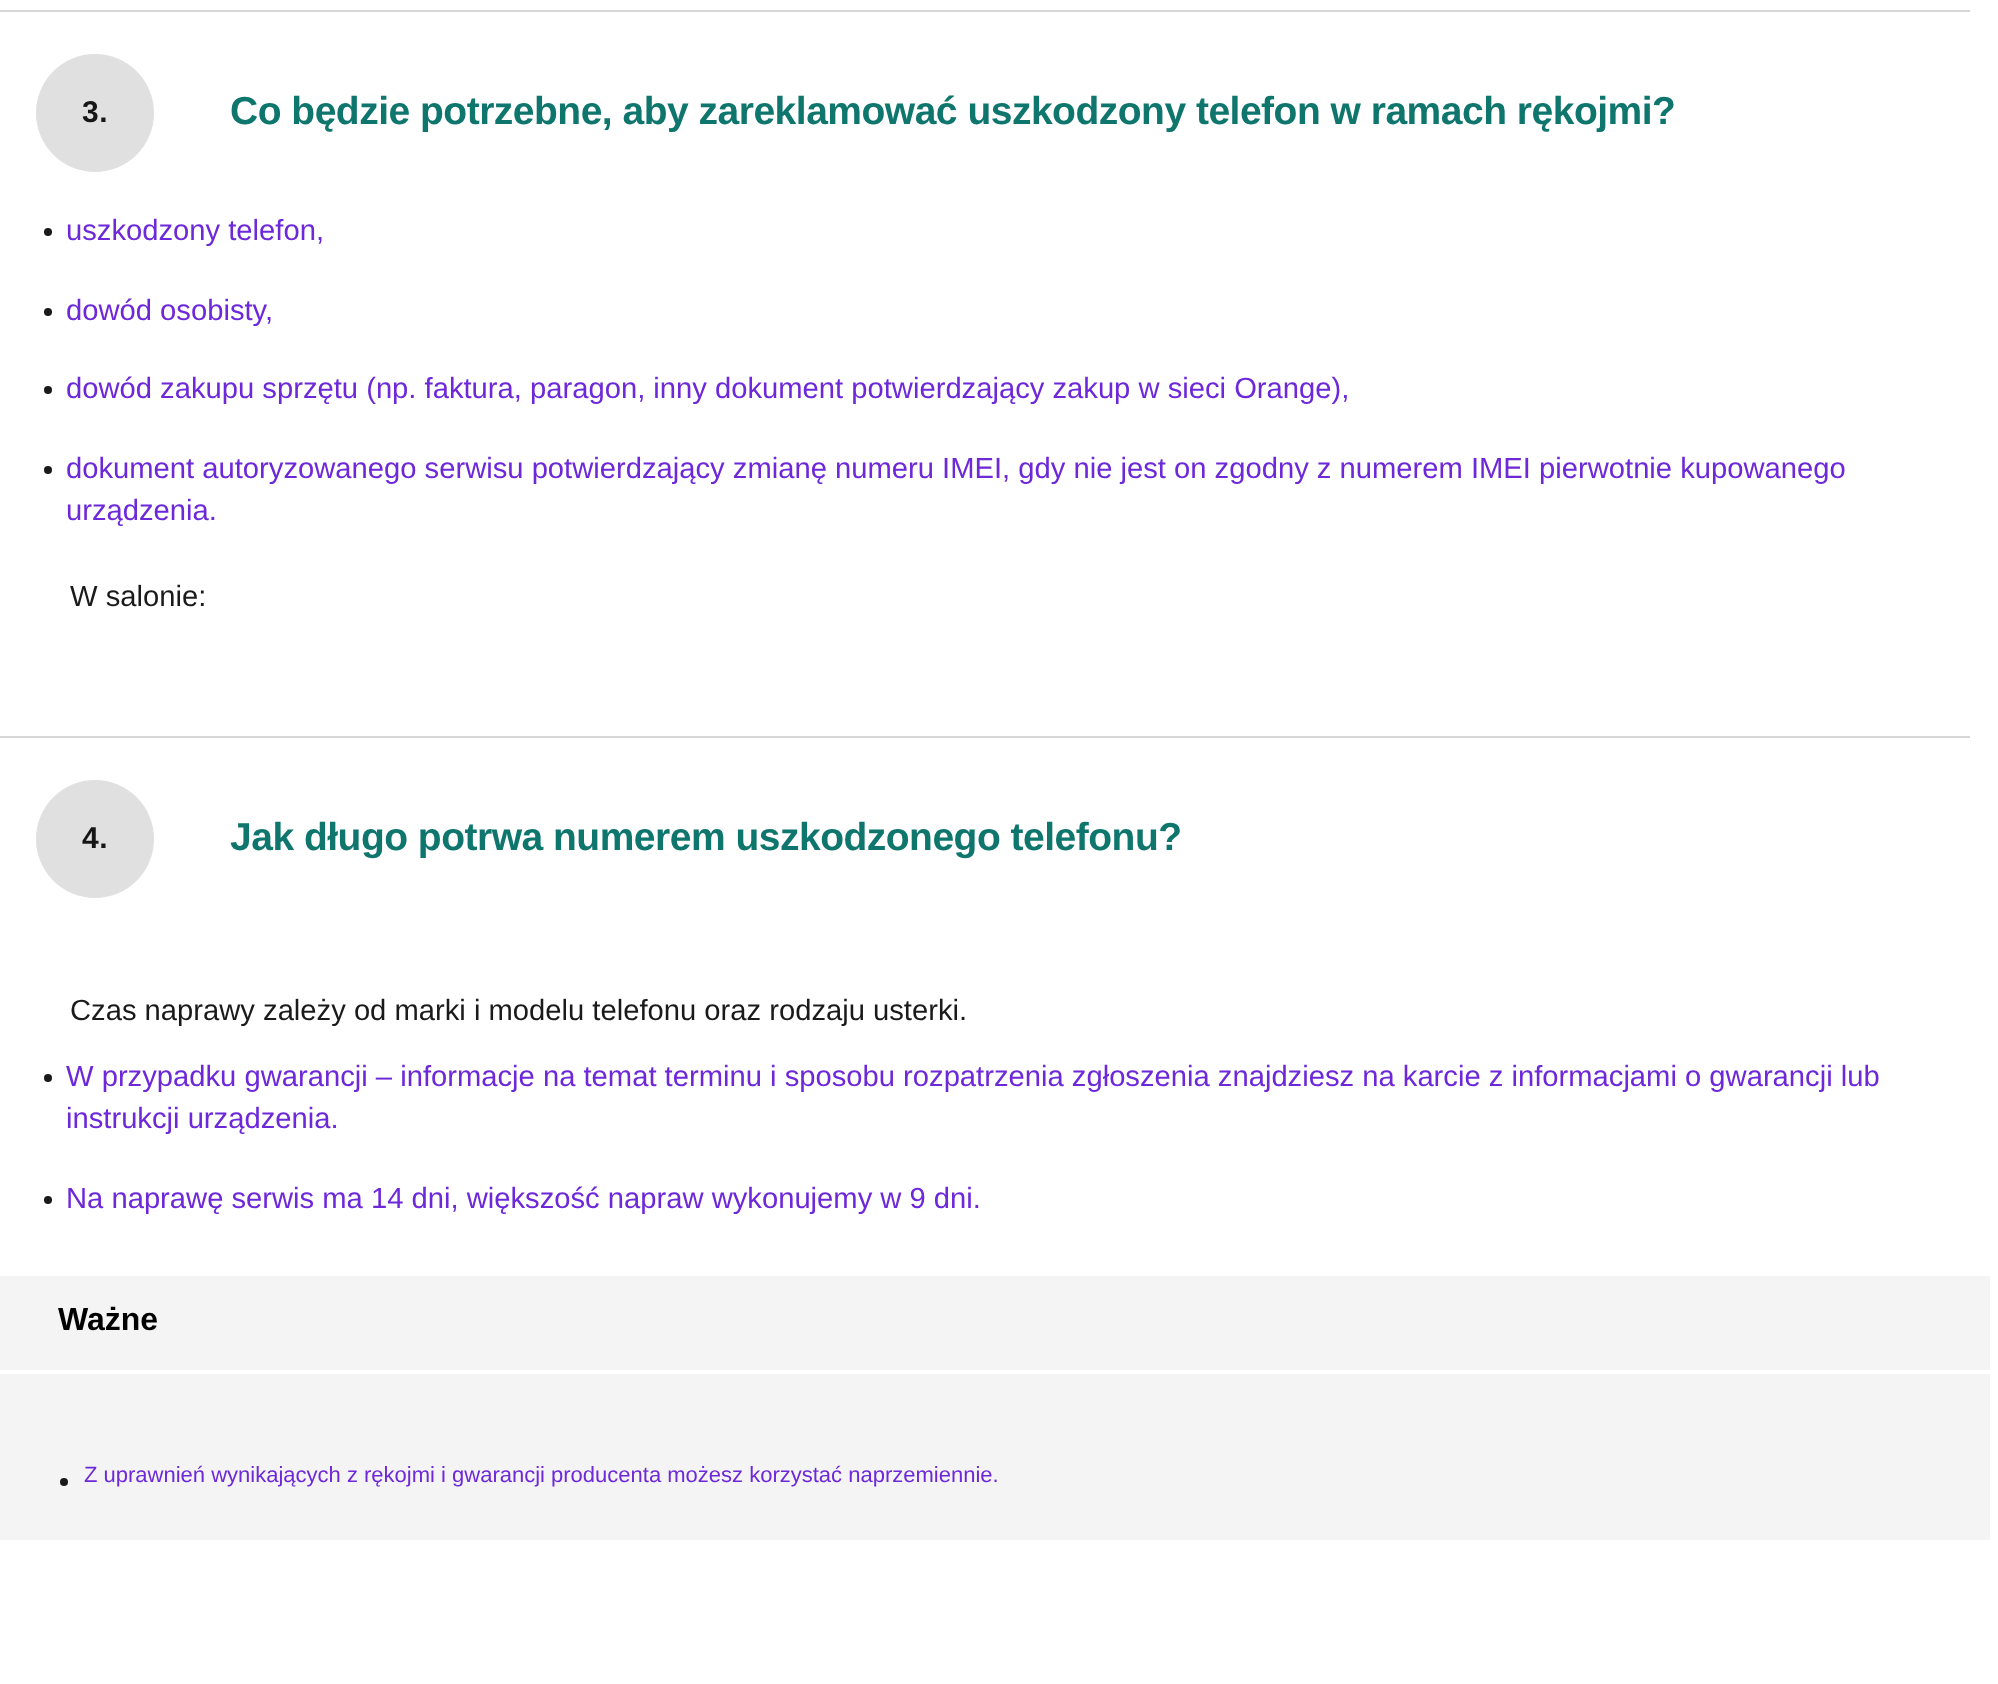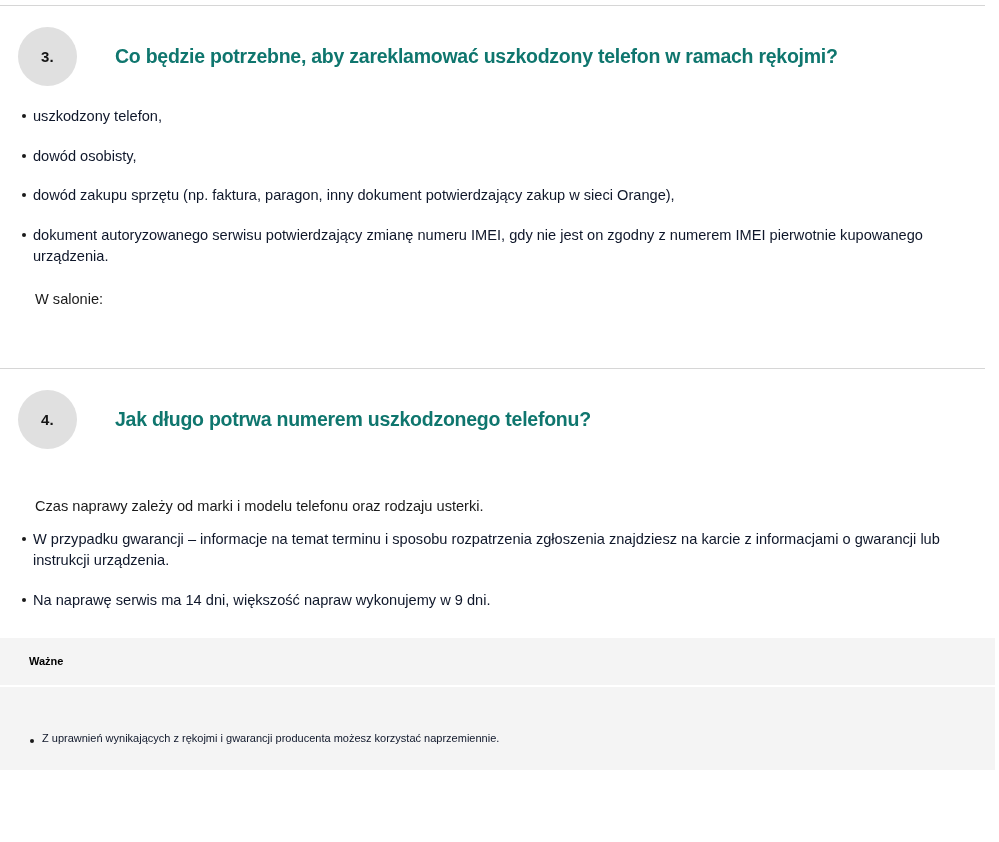--- a/index.html
+++ b/index.html
@@ -87,21 +87,21 @@
     list-style: none;
     margin: 0;
     padding: 0;
   }
   ul.blist > li {
     position: relative;
     padding-left: 11px;
     margin: 0 0 19px 0;
     font-size: 14.6px;
     line-height: 1.42;
-    color: #0f172a;
+    color: #6d28d9;
   }
   ul.blist > li:last-child { margin-bottom: 0; }
   ul.blist > li::before {
     content: "";
     position: absolute;
     left: 0;
     top: 8px;
     width: 4px;
     height: 4px;
     border-radius: 50%;
@@ -123,21 +123,21 @@
     margin-left: 0;
     width: 995px;
     background: #f4f4f4;
   }
   .callout-head {
     height: 47px;
     display: flex;
     align-items: center;
     padding-left: 29px;
     box-sizing: border-box;
-    font-size: 11px;
+    font-size: 16px;
     font-weight: bold;
     color: #000000;
   }
   .callout-sep {
     height: 2px;
     background: #ffffff;
     width: 100%;
   }
   .callout-body {
     padding: 44px 30px 24px 30px;

